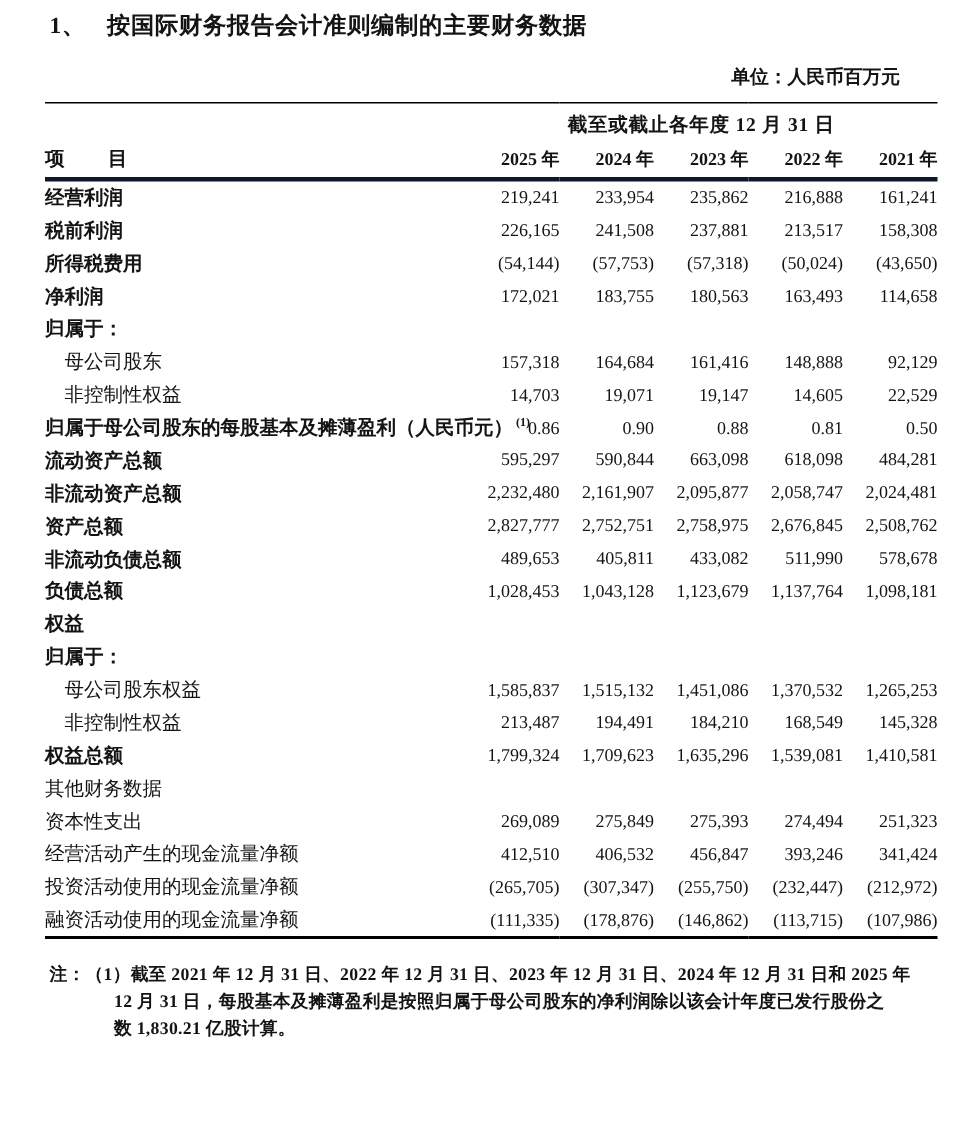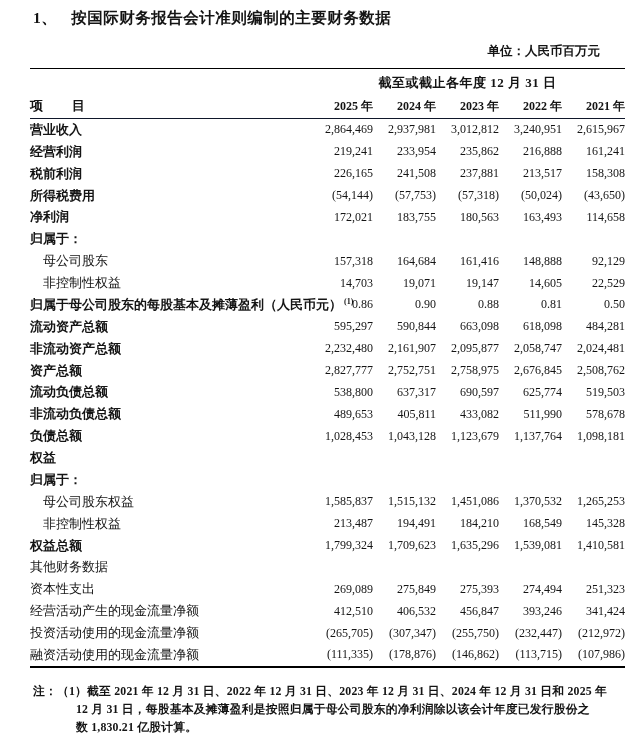--- a/index.html
+++ b/index.html
@@ -30,21 +30,21 @@
     border-bottom:2.5px solid #000;
   }
   col.c-label{width:280px;}
   col.c-num{width:63px;}
   thead th{font-weight:bold;padding:0;}
   tr.group-row th{
     height:27px;font-size:13px;text-align:center;vertical-align:middle;
     letter-spacing:0.5px;
   }
   tr.year-row th{
-    height:19px;border-bottom:1px solid #0f172a;vertical-align:bottom;padding-bottom:3px;margin-top:32px;
+    height:19px;border-bottom:3px solid #0f172a;vertical-align:bottom;padding-bottom:3px;margin-top:32px;
   }
   th.item-h{font-size:13px;text-align:left;letter-spacing:1px;}
   th.year-h{font-size:12px;text-align:right;}
   tbody td{
     padding:0;height:21.88px;vertical-align:middle;
     white-space:nowrap;overflow:visible;
   }
   td.label{font-size:13px;text-align:left;}
   td.label.b{font-weight:bold;}
   td.label.ind{padding-left:13px;}
@@ -87,28 +87,20 @@
       <th class="item-h">项　　目</th>
       <th class="year-h">2025 年</th>
       <th class="year-h">2024 年</th>
       <th class="year-h">2023 年</th>
       <th class="year-h">2022 年</th>
       <th class="year-h">2021 年</th>
     </tr>
   </thead>
   <tbody>
       <tr>
-        <td class="label b">营业收入</td>
-        <td class="num">2,864,469</td>
-        <td class="num">2,937,981</td>
-        <td class="num">3,012,812</td>
-        <td class="num">3,240,951</td>
-        <td class="num">2,615,967</td>
-      </tr>
-      <tr>
         <td class="label b">经营利润</td>
         <td class="num">219,241</td>
         <td class="num">233,954</td>
         <td class="num">235,862</td>
         <td class="num">216,888</td>
         <td class="num">161,241</td>
       </tr>
       <tr>
         <td class="label b">税前利润</td>
         <td class="num">226,165</td>
@@ -183,28 +175,20 @@
       </tr>
       <tr>
         <td class="label b">资产总额</td>
         <td class="num">2,827,777</td>
         <td class="num">2,752,751</td>
         <td class="num">2,758,975</td>
         <td class="num">2,676,845</td>
         <td class="num">2,508,762</td>
       </tr>
       <tr>
-        <td class="label b">流动负债总额</td>
-        <td class="num">538,800</td>
-        <td class="num">637,317</td>
-        <td class="num">690,597</td>
-        <td class="num">625,774</td>
-        <td class="num">519,503</td>
-      </tr>
-      <tr>
         <td class="label b">非流动负债总额</td>
         <td class="num">489,653</td>
         <td class="num">405,811</td>
         <td class="num">433,082</td>
         <td class="num">511,990</td>
         <td class="num">578,678</td>
       </tr>
       <tr>
         <td class="label b">负债总额</td>
         <td class="num">1,028,453</td>

